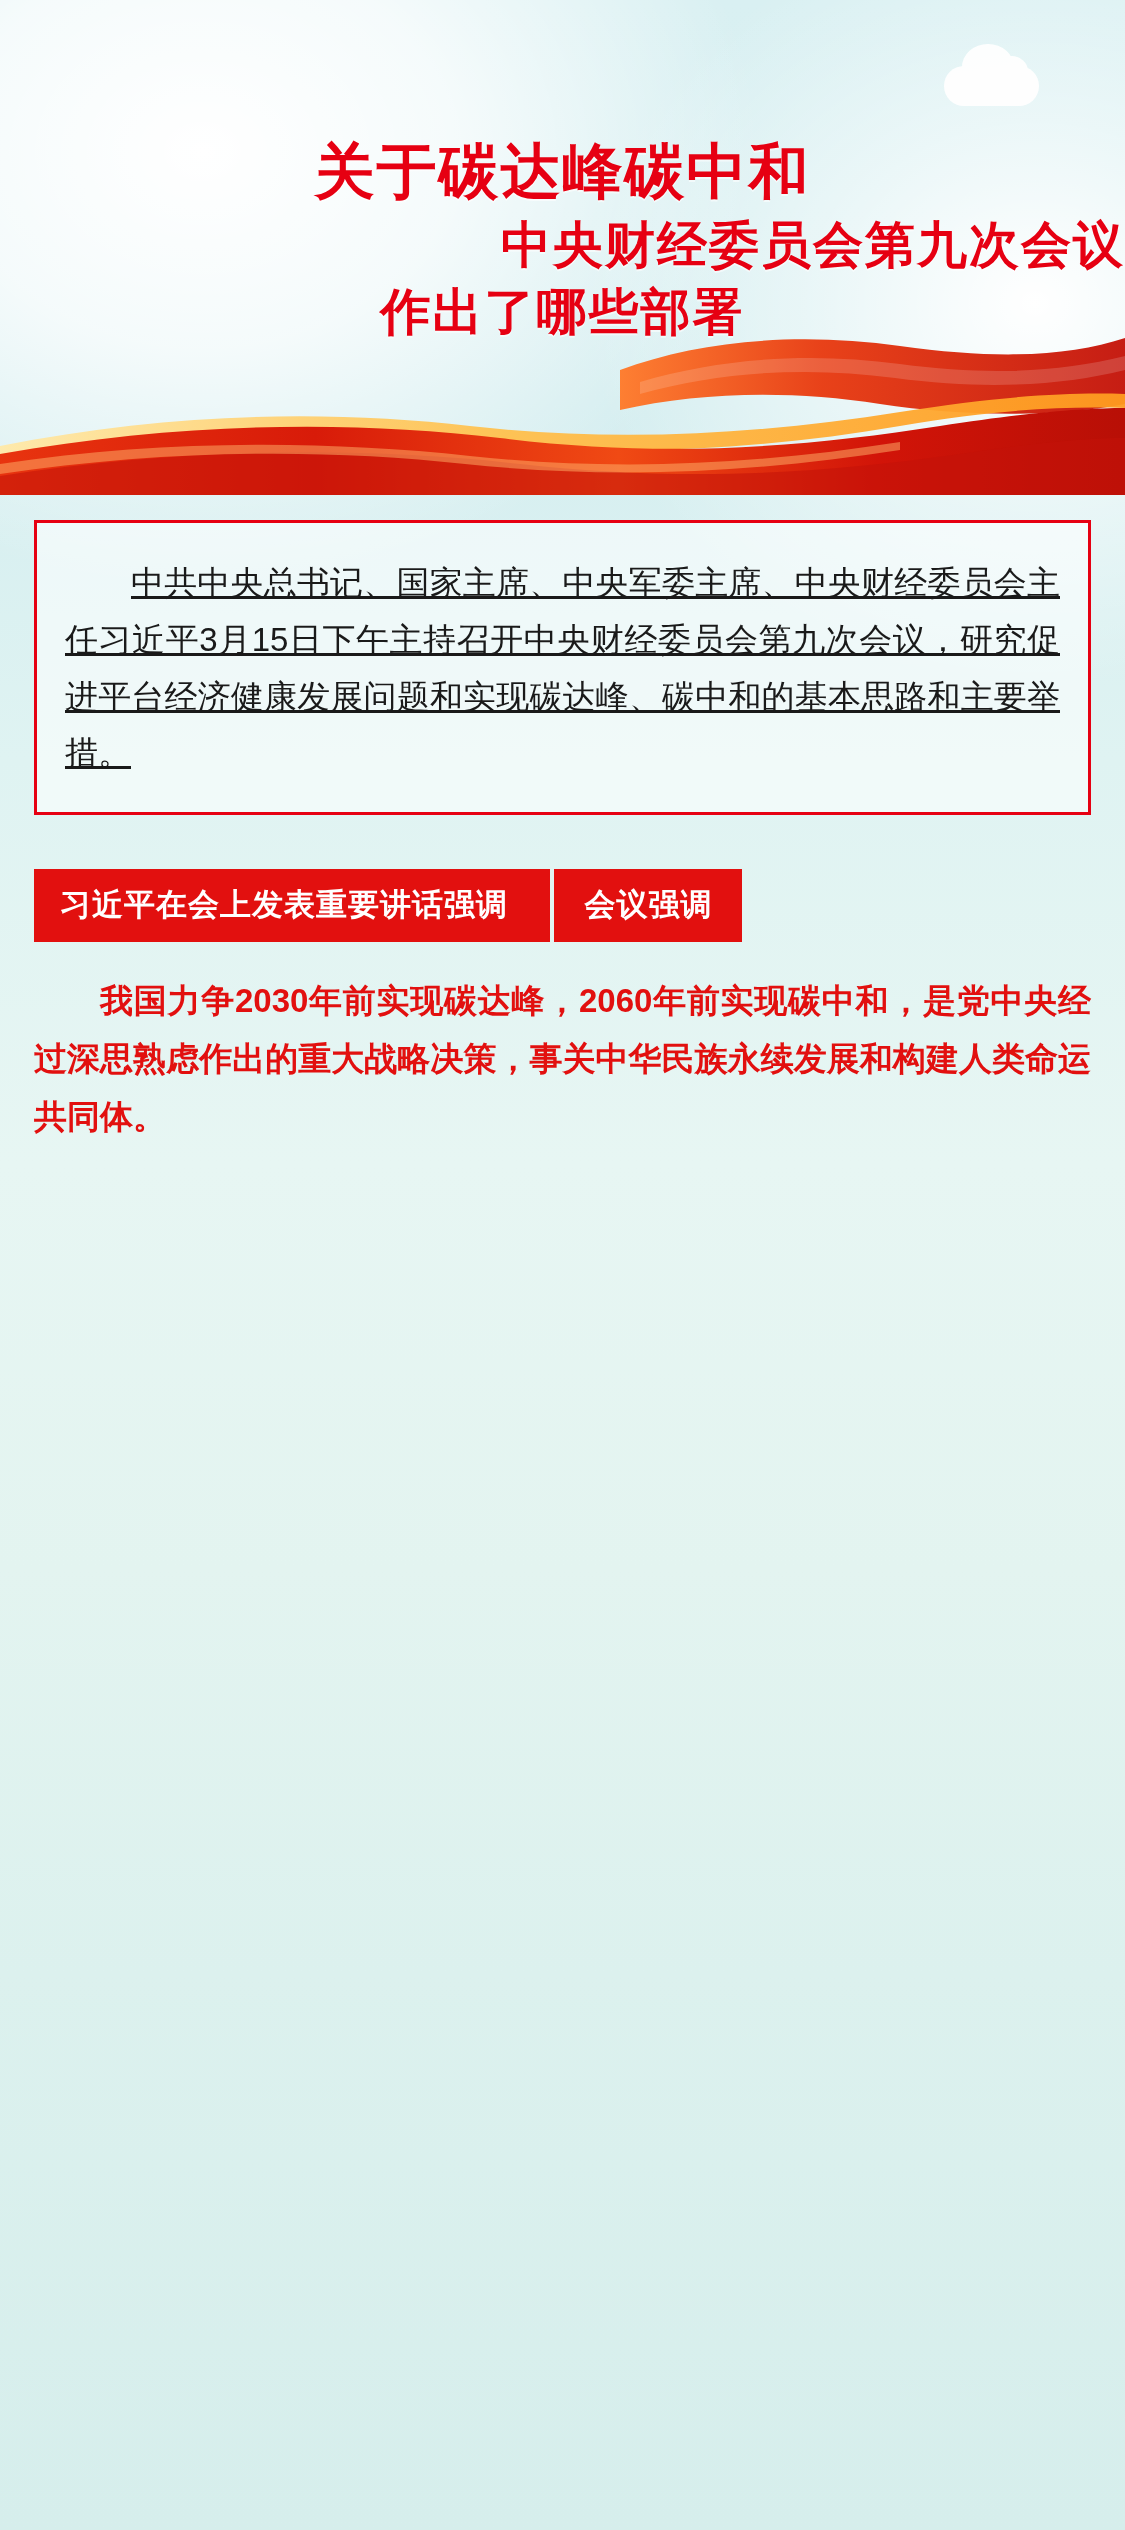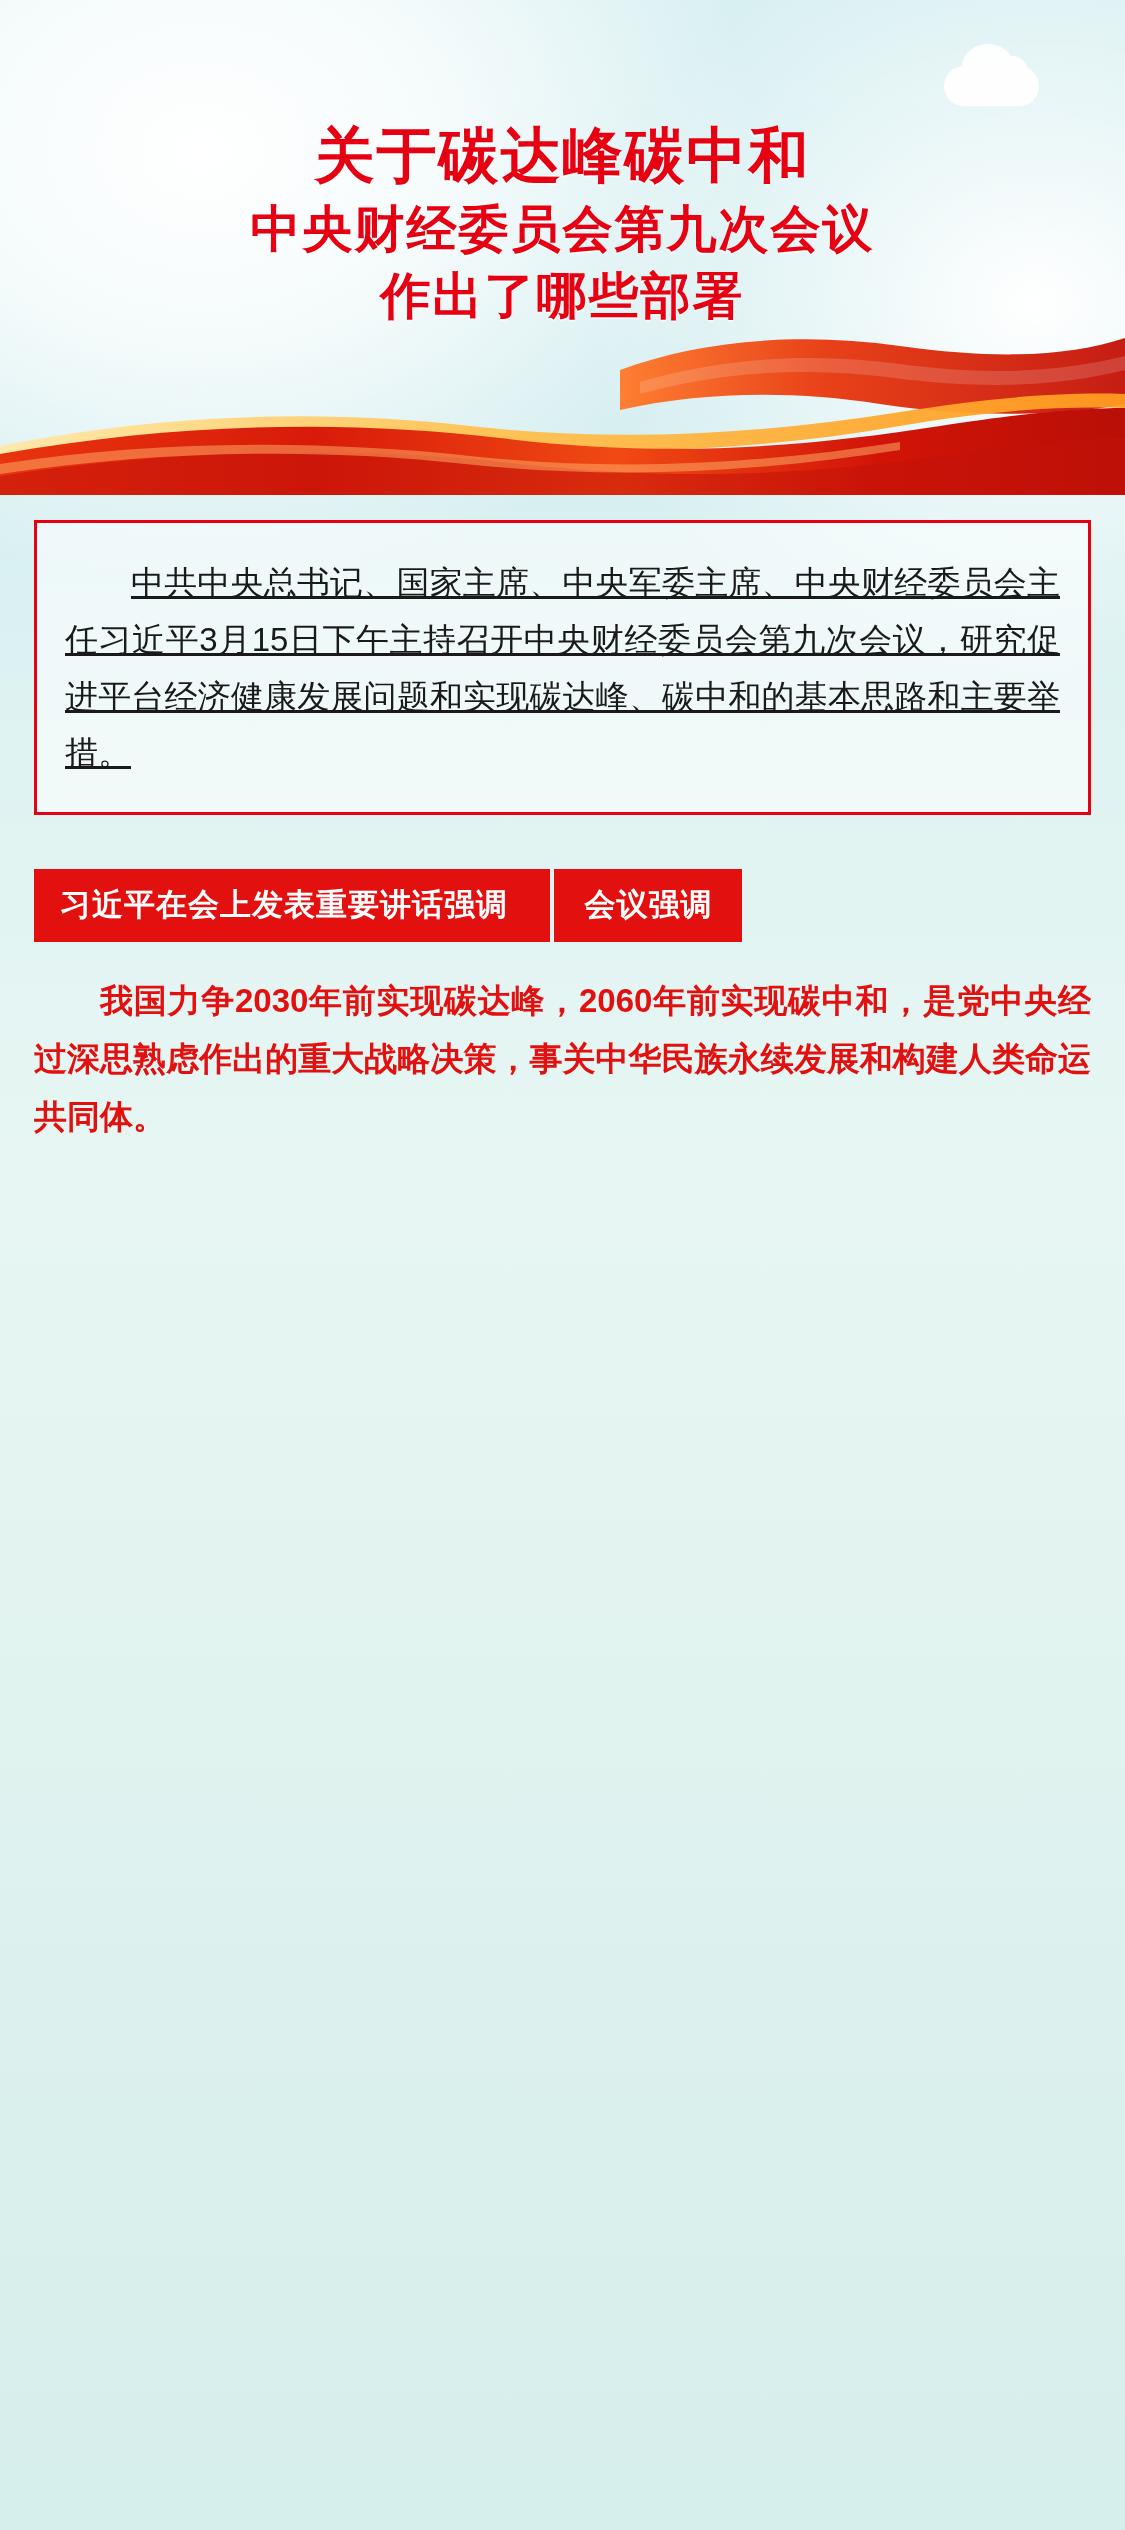--- a/index.html
+++ b/index.html
@@ -54,34 +54,34 @@
     left: 50px;
     top: -10px;
     width: 34px;
     height: 30px;
     background: #ffffff;
     border-radius: 50%;
   }
 
   .title-block {
     position: absolute;
-    top: 116px;
+    top: 132px;
     left: 0;
     width: 100%;
     text-align: center;
   }
   .title-line {
     color: #e60012;
     font-weight: bold;
     letter-spacing: 2px;
     line-height: 1.34;
     text-shadow: 0 2px 0 rgba(255,255,255,0.55);
   }
   .title-line.l1 { font-size: 60px; }
-  .title-line.l2 { font-size: 50px; }
+  .title-line.l2 { font-size: 50px; text-align: right; }
   .title-line.l3 { font-size: 50px; }
 
   
   .ribbon {
     position: absolute;
     left: 0;
     top: 330px;
     width: 1125px;
     height: 165px;
   }

